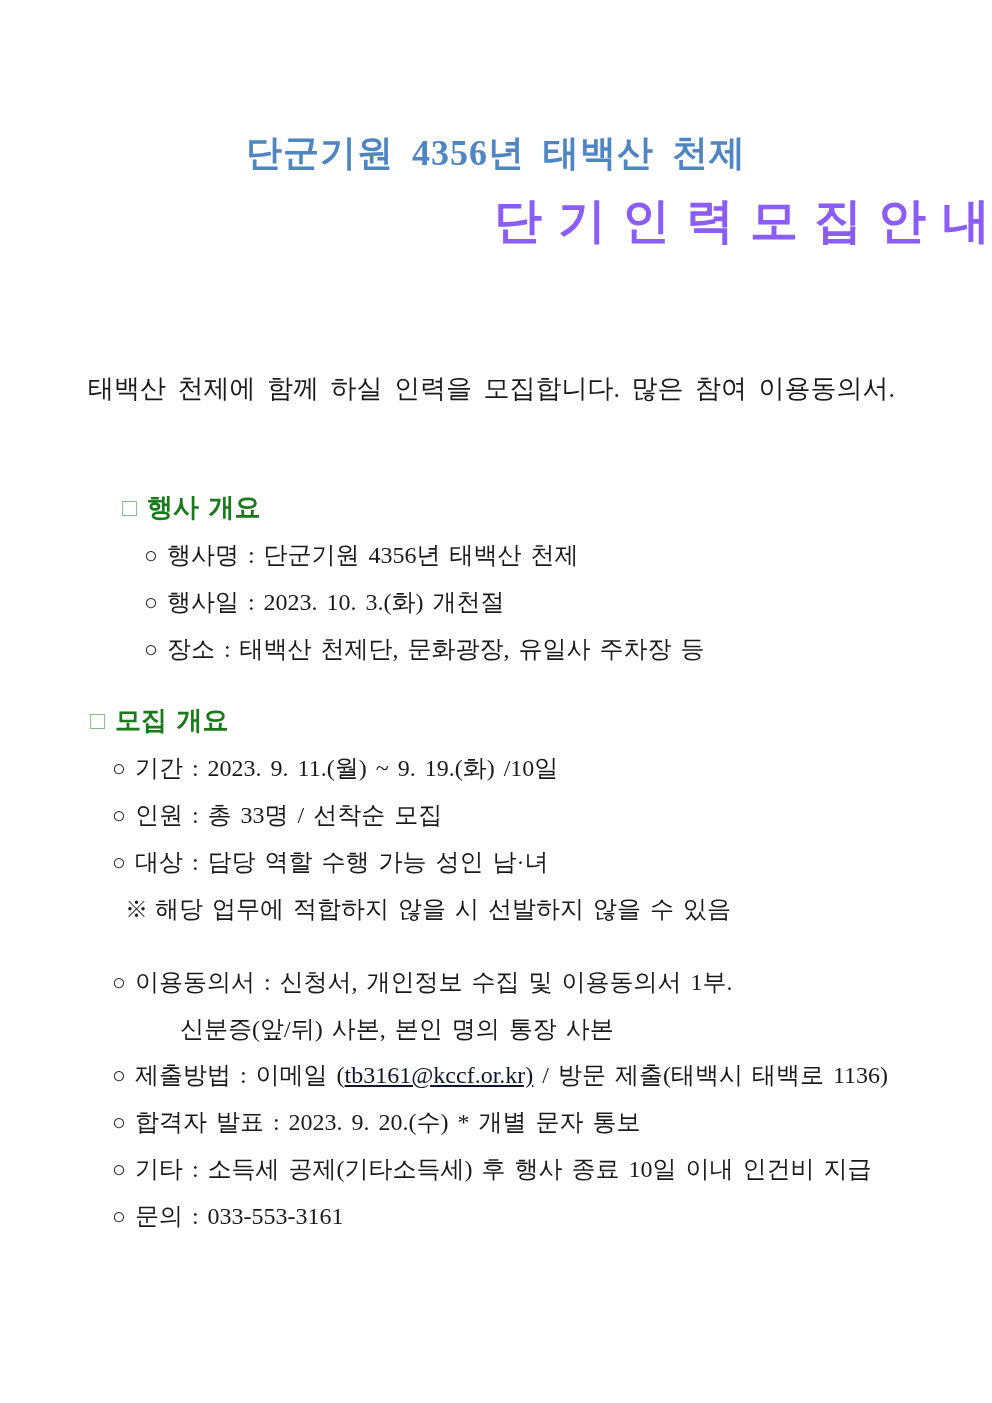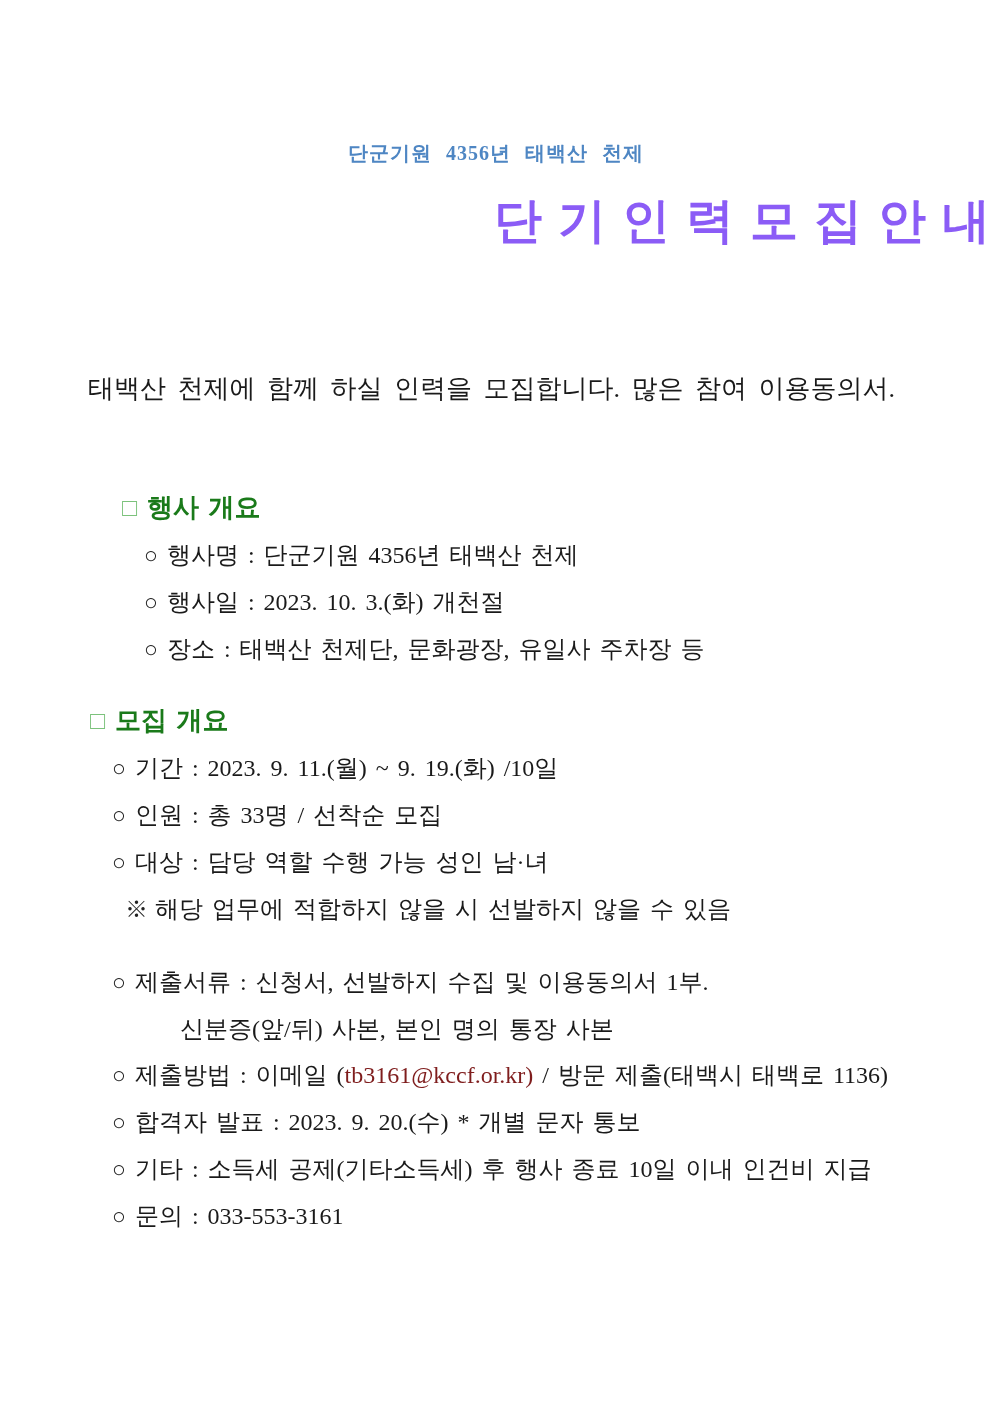--- a/index.html
+++ b/index.html
@@ -9,21 +9,21 @@
     height: 1403px;
     background: #ffffff;
     overflow: hidden;
     font-family: "Liberation Serif", "DejaVu Serif", serif;
     color: #1a1a1a;
     box-sizing: border-box;
   }
   .subtitle {
     padding-top: 136px;
     text-align: center;
-    font-size: 20px;
+    font-size: 36px;
     font-weight: bold;
     color: #4e86c3;
     letter-spacing: 1px;
     word-spacing: 8px;
     line-height: 34px;
   }
   .main-title {
     margin: 20px 0 0 0;
     text-align: right;
     font-size: 48px;
@@ -65,21 +65,22 @@
   .row .bullet {
     margin-right: 9px;
     font-size: 23px;
     color: #222222;
   }
   .row-note { margin-left: 125px; }
   .row-note .bullet { margin-right: 7px; }
   .row-cont { margin-left: 180px; }
   .gap-before { margin-top: 26px; }
   .email-link {
-    color: #7f1d1d;
+    color: #0f172a;
+    text-decoration: underline;
     cursor: pointer;
   }
 </style>
 </head>
 <body>
 
 <div class="page">
 
   <div class="subtitle">단군기원 4356년 태백산 천제</div>
 
@@ -116,21 +117,21 @@
         <span class="bullet">○</span><span>인원 : 총 33명 / 선착순 모집</span>
       </div>
       <div class="row">
         <span class="bullet">○</span><span>대상 : 담당 역할 수행 가능 성인 남·녀</span>
       </div>
       <div class="row row-note">
         <span class="bullet">※</span><span>해당 업무에 적합하지 않을 시 선발하지 않을 수 있음</span>
       </div>
 
       <div class="row gap-before">
-        <span class="bullet">○</span><span>제출서류 : 신청서, 선발하지 수집 및 이용동의서 1부.</span>
+        <span class="bullet">○</span><span>이용동의서 : 신청서, 개인정보 수집 및 이용동의서 1부.</span>
       </div>
       <div class="row row-cont">
         <span>신분증(앞/뒤) 사본, 본인 명의 통장 사본</span>
       </div>
 
       <div class="row">
         <span class="bullet">○</span><span><span>제출방법 : 이메일 (</span><a class="email-link">tb3161@kccf.or.kr)</a><span> / 방문 제출(태백시 태백로 1136)</span></span>
       </div>
 
       <div class="row">

